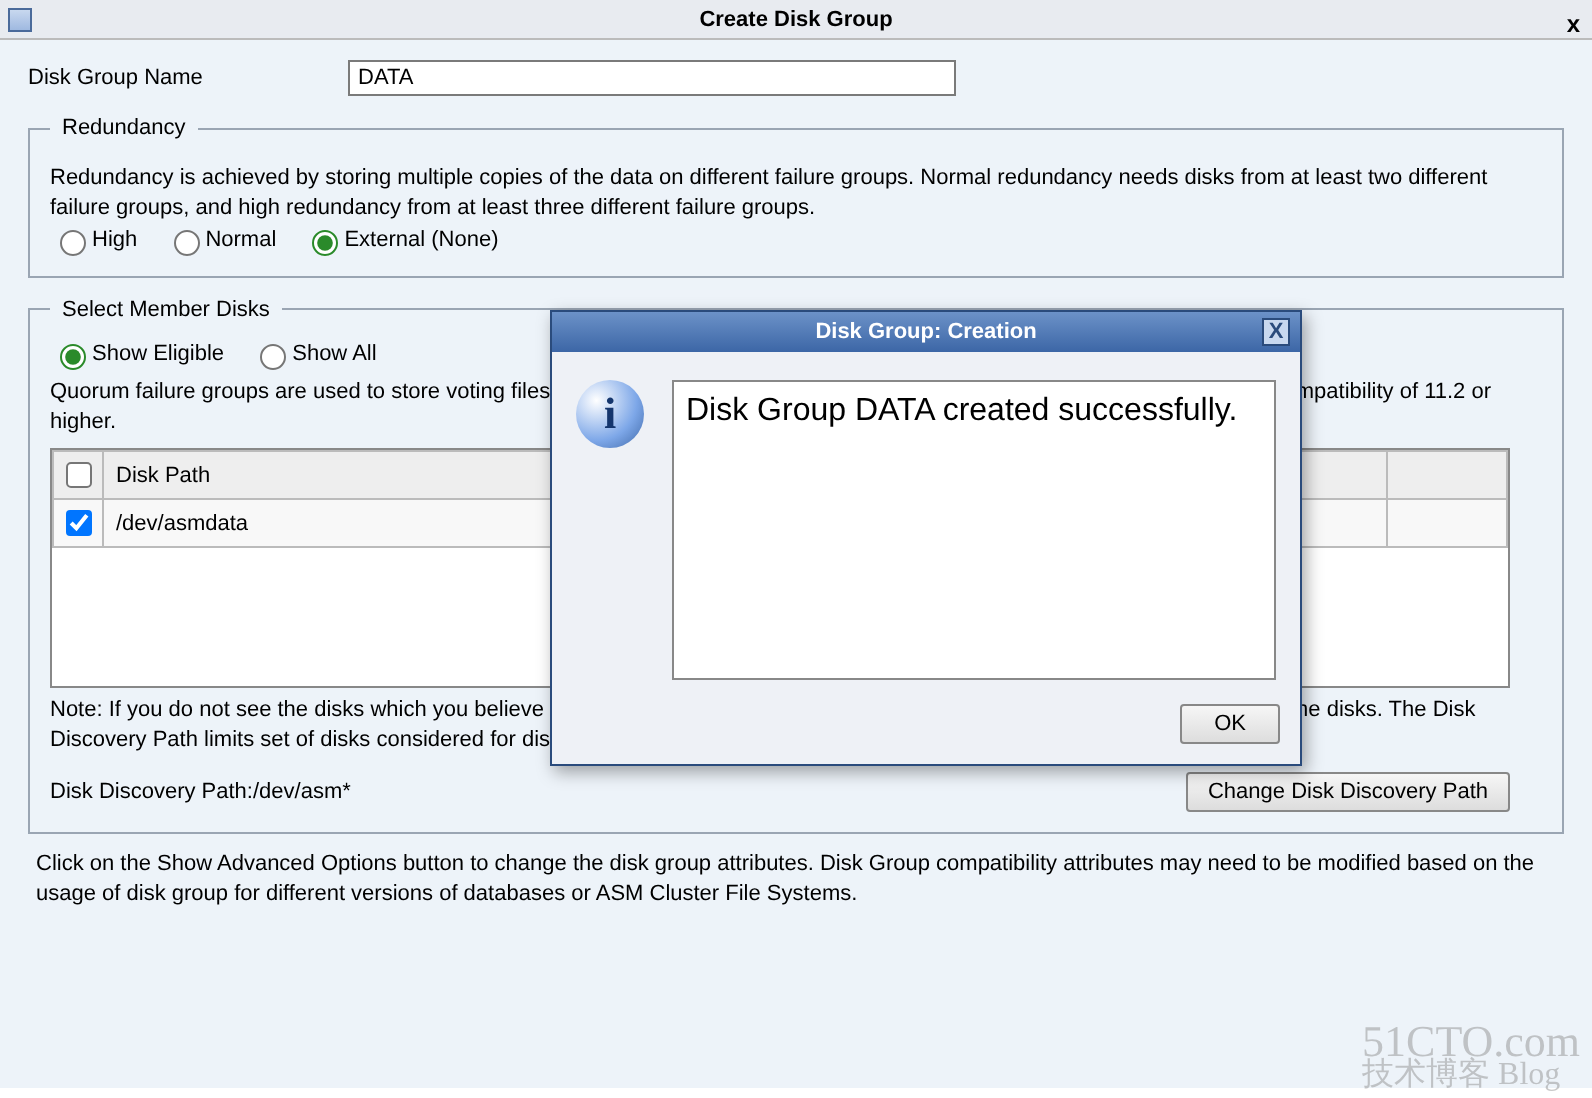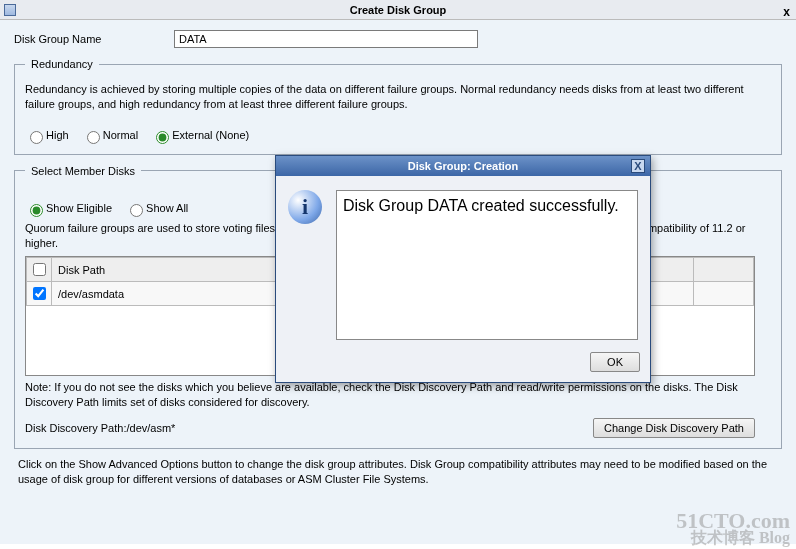--- a/index.html
+++ b/index.html
@@ -53,21 +53,21 @@
     height: 18px;
     padding: 1px 4px;
     font-size: 11px;
   }
   fieldset {
     border: 1px solid #9aa5b3;
     margin: 10px 0 6px 0;
     padding: 8px 26px 10px 10px;
   }
   legend { padding: 0 6px; }
-  .radio-row { margin-top: 16px; }
+  .radio-row { margin-top: 0; }
   .radio-row label { margin-right: 10px; cursor: pointer; }
   input[type=radio] { accent-color: #2a8a2a; vertical-align: middle; margin-right:3px;}
   .note { margin-top: 4px; line-height: 1.35; }
   .table-wrap {
     border: 1px solid #888;
     background: #fff;
     margin-top: 6px;
     height: 120px;
     overflow: hidden;
   }
@@ -100,26 +100,26 @@
   .bottom-bar {
     text-align: center;
     margin-top: 6px;
   }
   .bottom-bar .btn { margin: 0 2px; }
   .watermark {
     position: absolute;
     right: 6px;
     bottom: 4px;
     font-size: 22px;
-    font-weight: bold;
+    font-weight: normal;
     color: #888;
     opacity: 0.45;
     font-family: Georgia, serif;
     line-height: 0.9;
-    text-align: right;
+    text-align: left;
   }
   .watermark small { font-size: 16px; display:block;}
   
   .modal {
     position: absolute;
     left: 275px;
     top: 155px;
     width: 376px;
     border: 1px solid #2a4b7c;
     background: #eef1f6;

